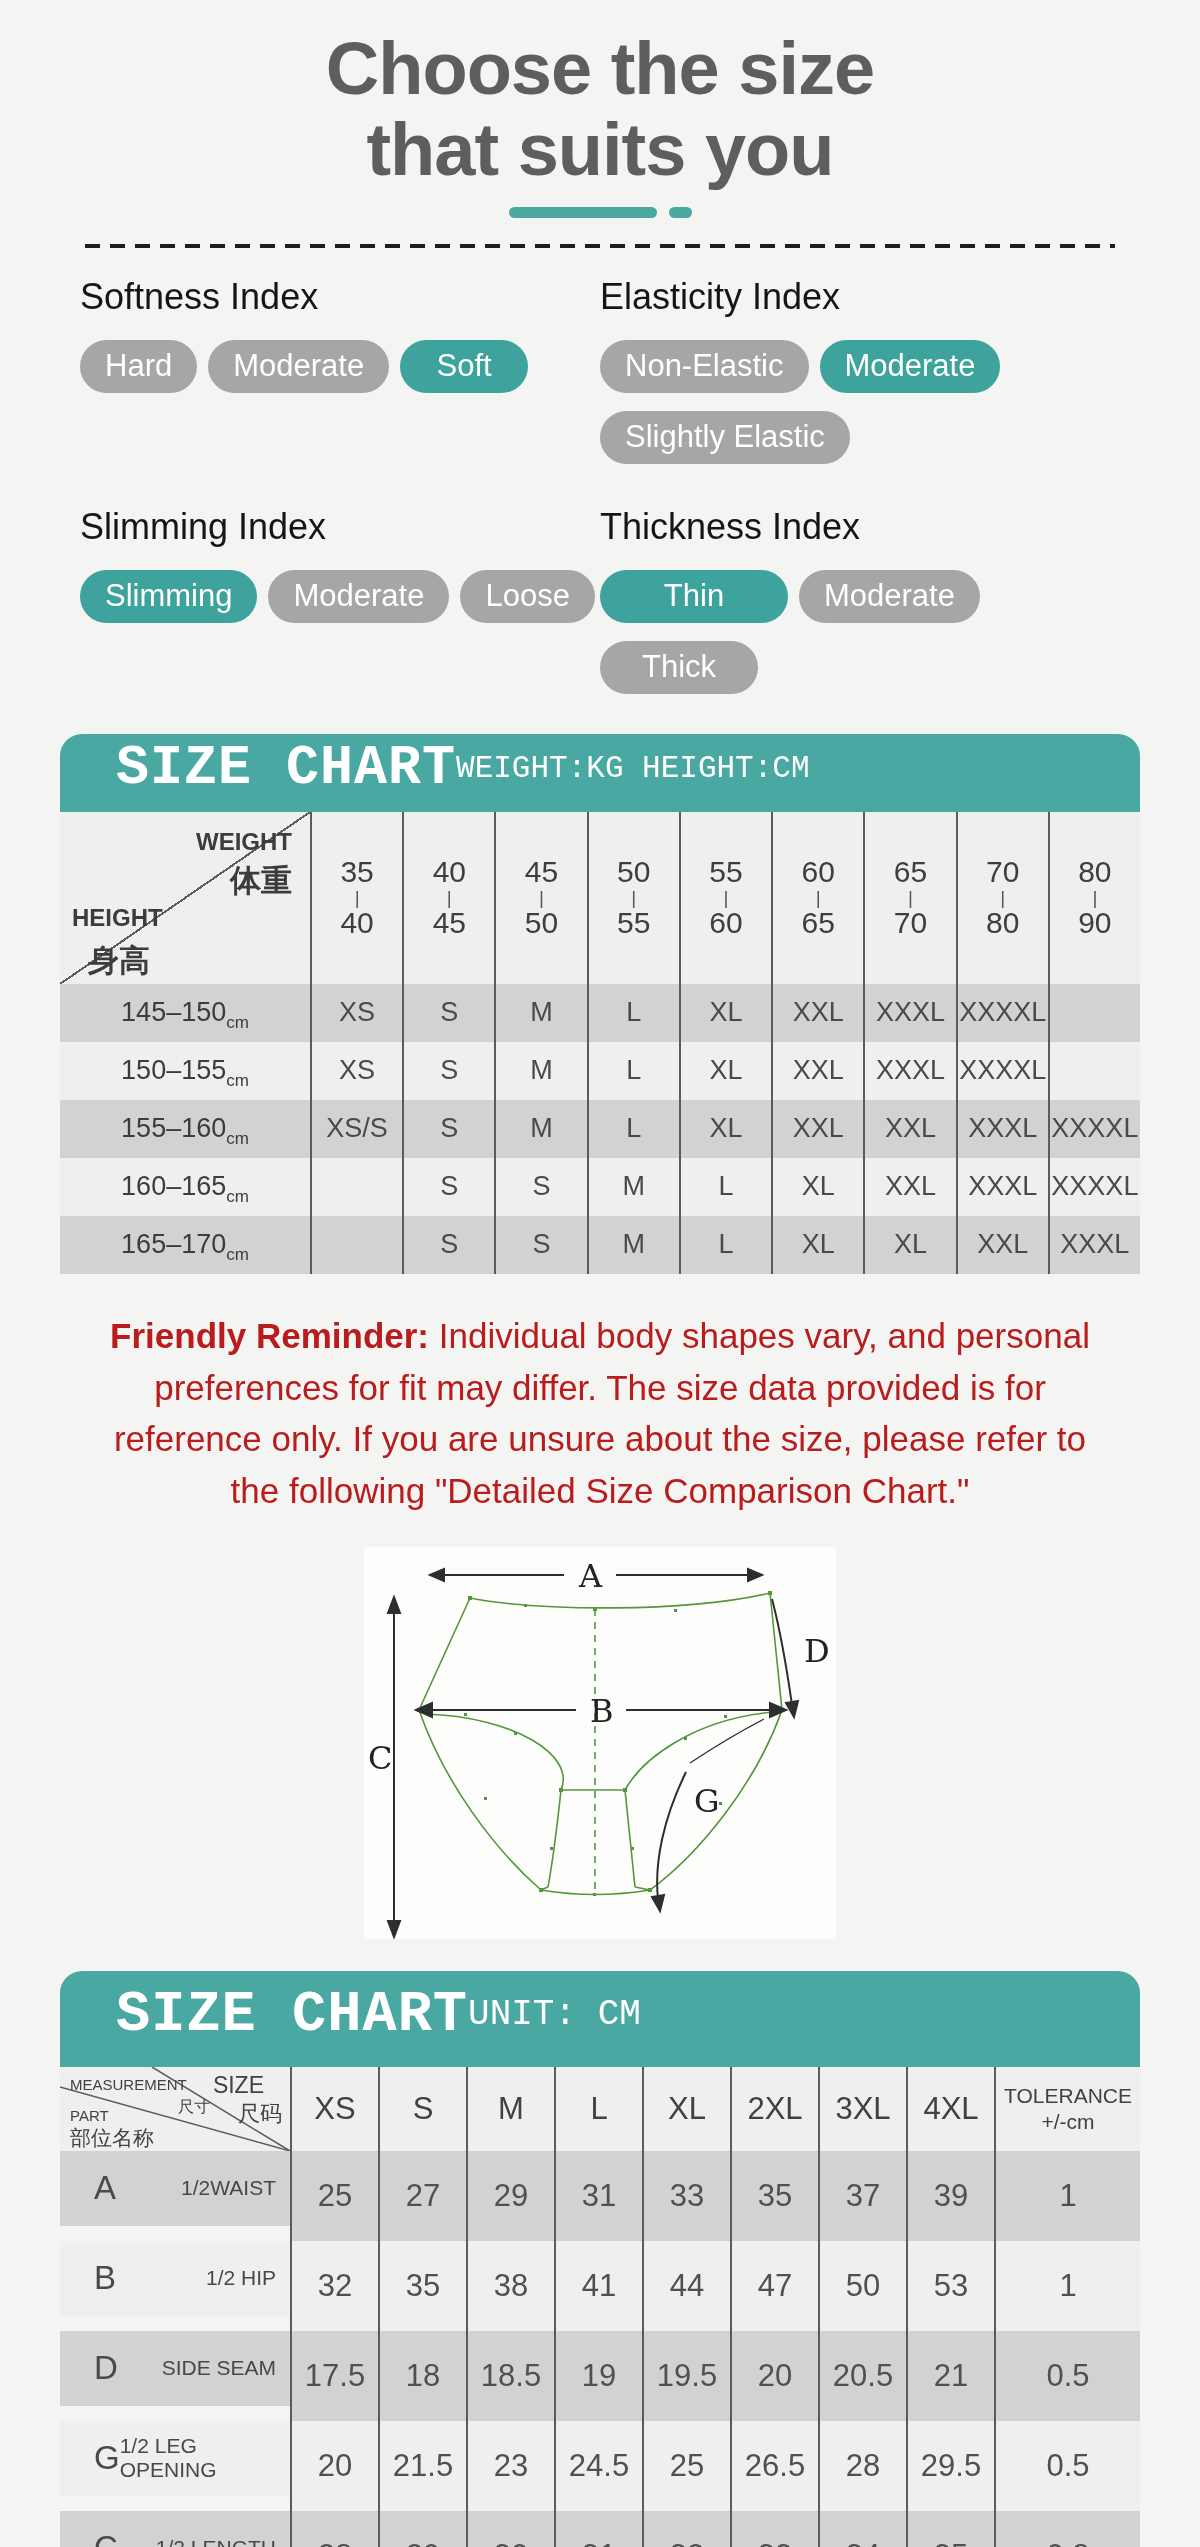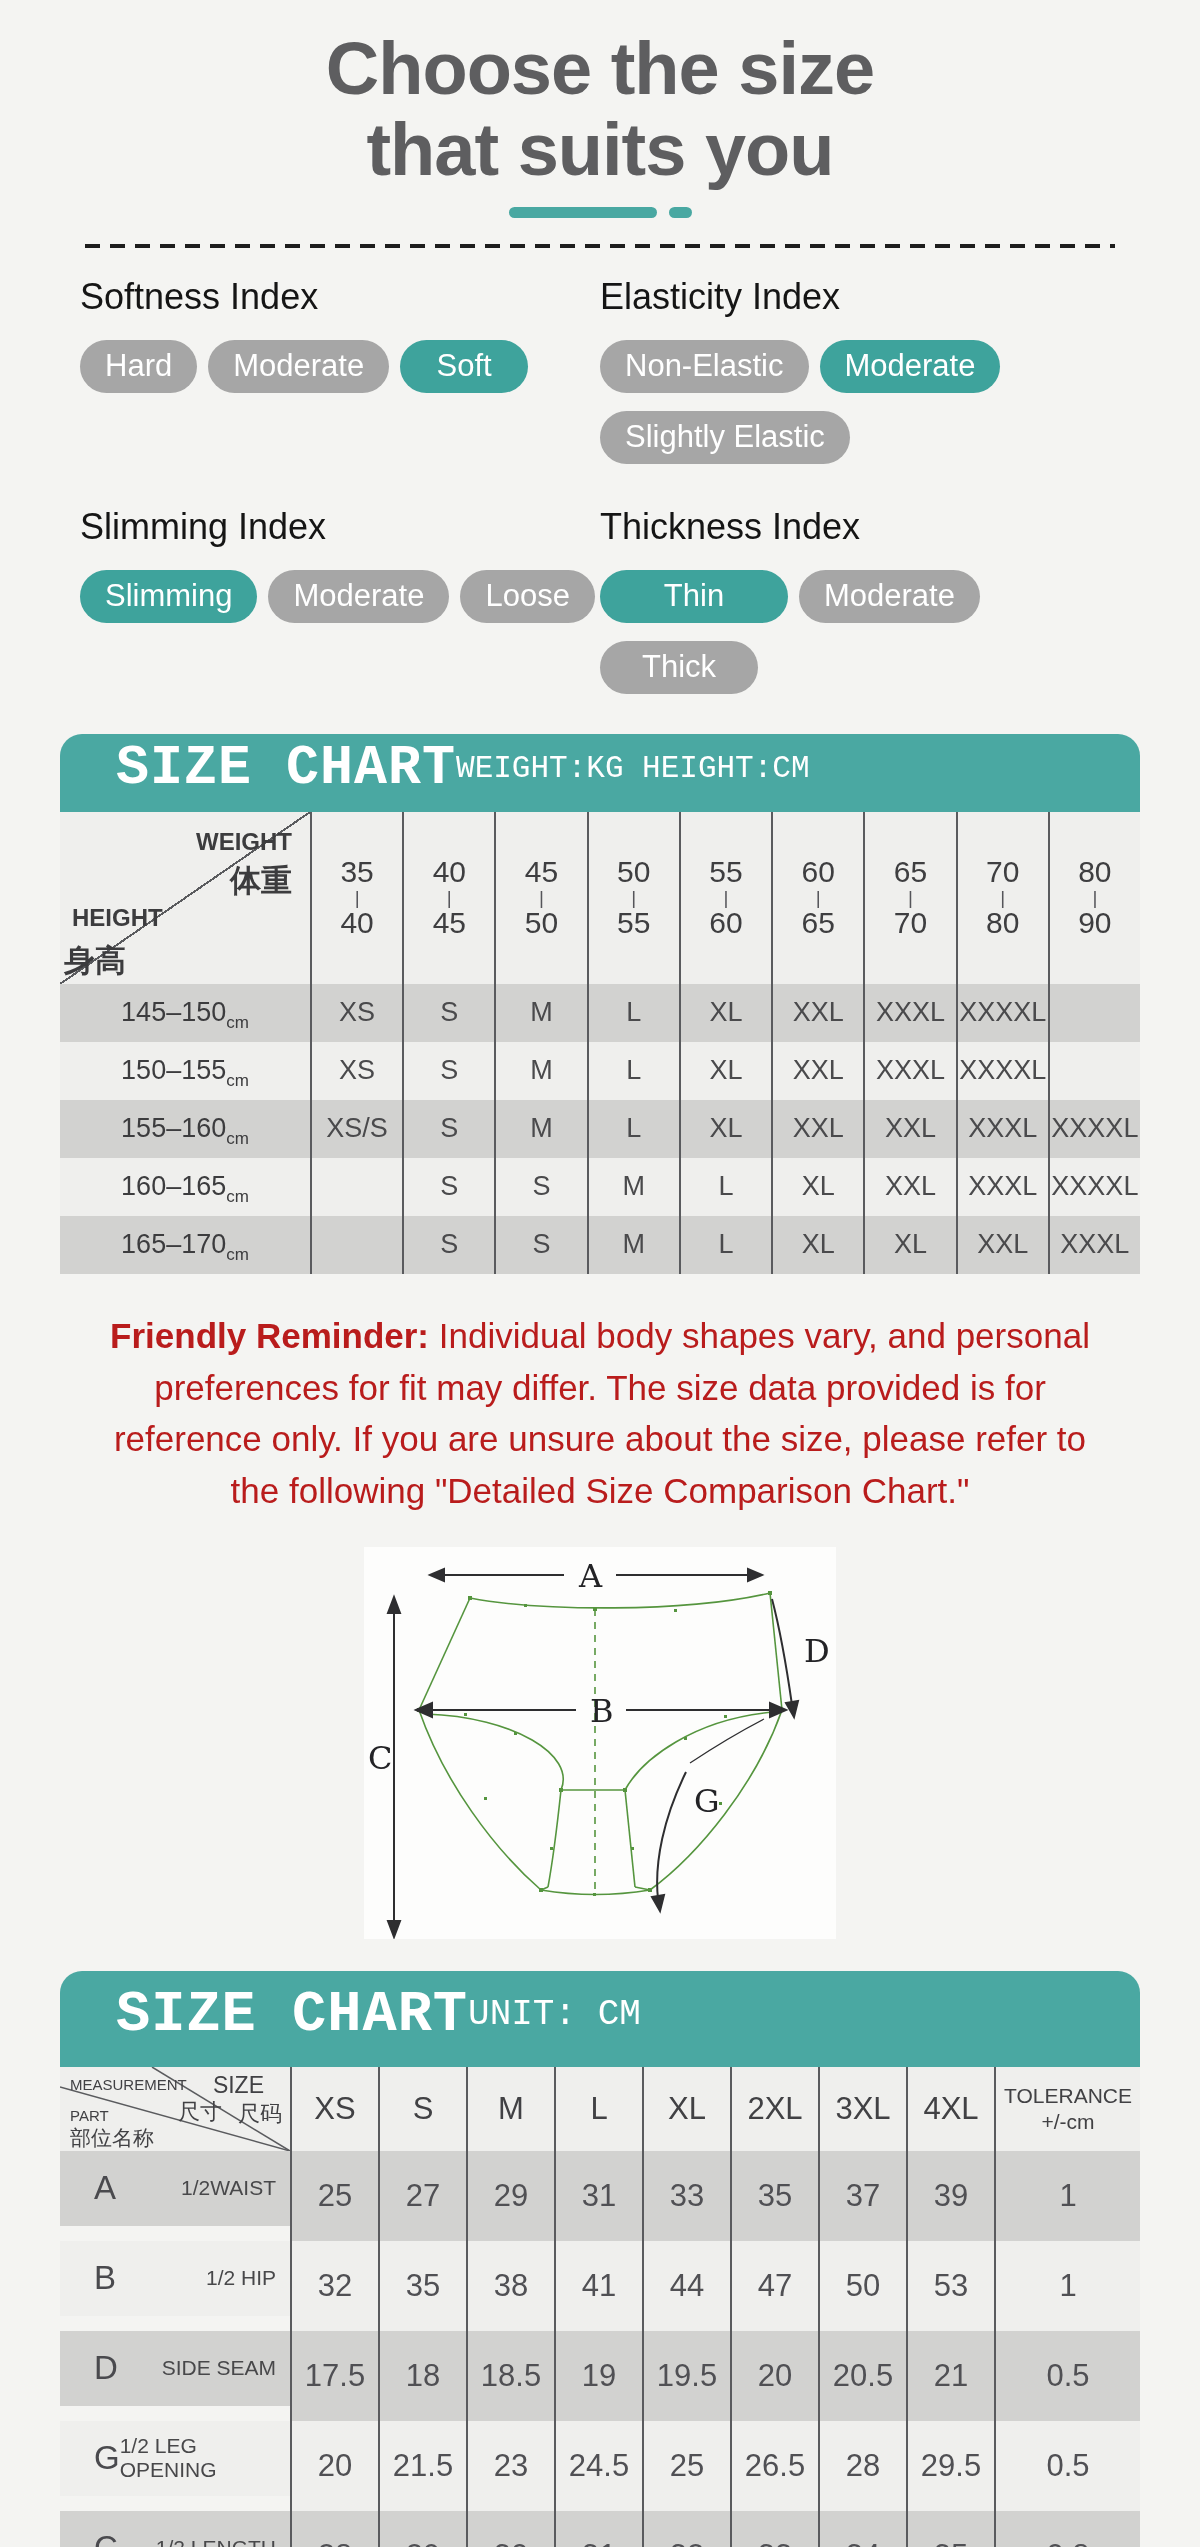--- a/index.html
+++ b/index.html
@@ -45,21 +45,21 @@
   .chart1 .chart-head { height:78px; }
   .chart1 .chart-title { font-size:55px; }
   .chart1 .chart-note { font-size:31px; }
   .t1grid { display:grid; grid-template-columns:250px repeat(9, 1fr); }
   .t1corner { position:relative; height:172px;
       background-image:linear-gradient(to bottom right, transparent calc(50% - 1px), #5a5b5e calc(50% - 1px) calc(50% + 1px), transparent calc(50% + 1px)); }
   .t1corner .lbl { position:absolute; color:#3c3c3e;font-weight:bold; }
   .lbl-weight-en { top:16px;  right:18px; font-size:24px; }
   .lbl-weight-cn { top:48px;  right:18px; font-size:31px; }
   .lbl-height-en { top:92px;  left:12px;  font-size:24px; }
-  .lbl-height-cn { top:128px; left:4px;  font-size:31px; }
+  .lbl-height-cn { top:128px; left:28px;  font-size:31px; }
   .wcell { flex-direction:column; height:172px; font-size:30px; color:#3e3e40; line-height:1.15; }
   .wcell .vbar { font-size:19px; color:#55555a; line-height:0.9; }
   .hcell { height:58px; font-size:27px; color:#3c3c3e; }
   .hcell .cm { font-size:17px; align-self:flex-end; padding-bottom:9px; }
   .scell { height:58px; font-size:27px; color:#4a4a4c; }
 
   
   .reminder { width:1020px; margin:36px auto 0; text-align:center;
               font-size:35px; line-height:1.48; color:#b91c1c; }
   .reminder b { font-weight:700; }
@@ -70,21 +70,21 @@
   
   .chart2 { margin-top:32px; }
   .chart2 .chart-head { height:96px; }
   .chart2 .chart-title { font-size:57px; }
   .chart2 .chart-note { font-size:36px; }
   .t2grid { display:grid; grid-template-columns:230px repeat(8, 88px) 1fr; }
   .t2corner { position:relative; height:84px; }
   .t2corner svg { position:absolute; inset:0; }
   .t2corner .lbl { position:absolute; color:#414144; }
   .lbl-meas-en { top:9px;  left:10px;  font-size:15px; }
-  .lbl-meas-cn { top:30px; left:118px; font-size:22px; }
+  .lbl-meas-cn { top:30px; left:118px; font-size:16px; }
   .lbl-size-en { top:5px;  right:26px; font-size:23px; }
   .lbl-size-cn { top:32px; right:8px;  font-size:22px; }
   .lbl-part-en { top:40px; left:10px;  font-size:15px; }
   .lbl-part-cn { top:57px; left:10px;  font-size:21px; }
   .szhead { height:84px; font-size:31px; color:#414144; }
   .tolhead { flex-direction:column; height:84px; font-size:21px; color:#414144; line-height:1.25; }
   .t2label { height:75px; justify-content:space-between; padding:0 14px 0 34px; }
   .t2label .letter { font-size:33px; color:#4a4a4e; }
   .t2label .pname  { font-size:21px; color:#48484a; }
   .vcell { height:90px; font-size:31px; color:#505054; }

